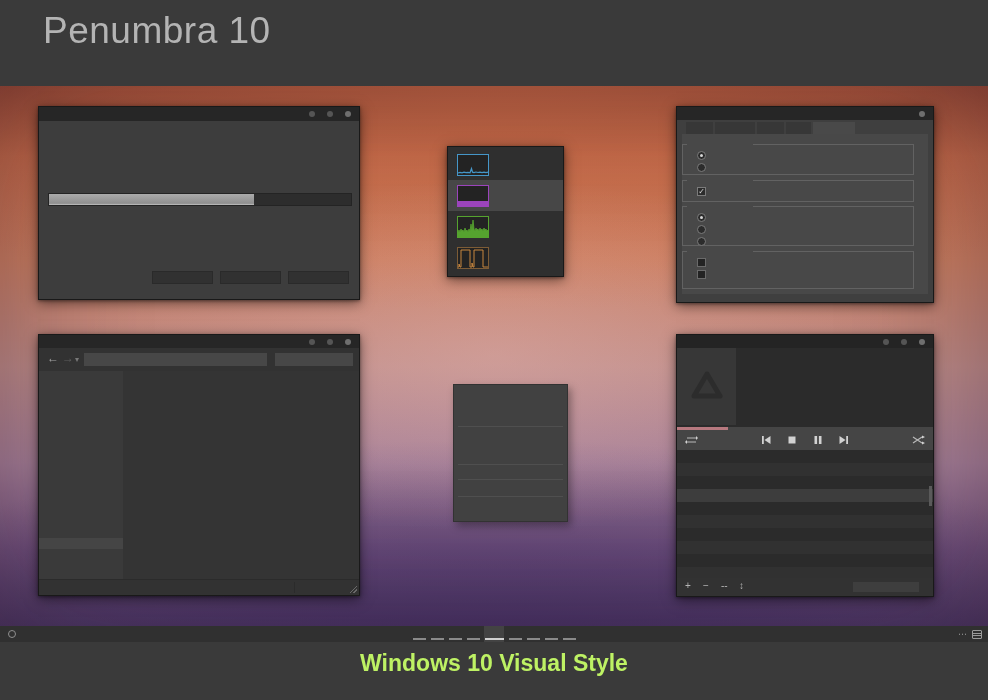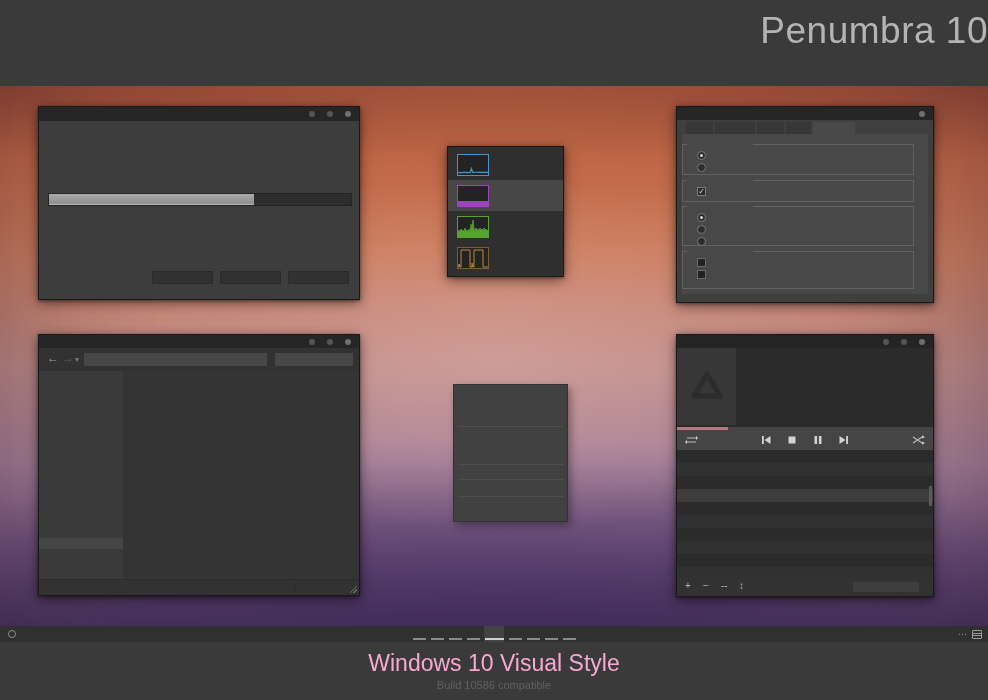--- a/index.html
+++ b/index.html
@@ -1,21 +1,21 @@
 <!DOCTYPE html>
 <html style="--accent-blue: #4596c8; --accent-purple: #9b44bc; --accent-green: #55a32f; --accent-orange: #c8873f; --seek-pink: #b7797f;"><head>
 <meta charset="utf-8">
 <style>
   html,body{margin:0;padding:0;background:#222;}
   *{box-sizing:border-box;}
   .stage{position:relative;width:988px;height:700px;overflow:hidden;
          font-family:"Liberation Sans",sans-serif;-webkit-font-smoothing:antialiased;}
 
   
-  .hdr{position:absolute;left:0;top:0;width:988px;height:86px;background:#3a3a3a;text-align:right;}
+  .hdr{position:absolute;left:0;top:0;width:988px;height:86px;background:#3a3a3a;text-align:left;padding-left:43px;}
   .hdr h1{margin:10px 0 0;font-size:37px;font-weight:300;color:#b4b4b4;letter-spacing:.5px;}
   .hdr .byline{margin:2px 0 0;font-size:11px;color:#8e8e8e;}
   .hdr .byline .site{color:#5a5a5a;}
 
   
   .desktop{position:absolute;left:0;top:86px;width:988px;height:540px;
     background:
       radial-gradient(ellipse 62% 48% at 50% 50%, rgba(238,190,184,.34), rgba(0,0,0,0) 68%),
       radial-gradient(ellipse 130% 80% at 50% -8%, rgba(210,112,72,.85), rgba(210,112,72,0) 62%),
       radial-gradient(ellipse 120% 75% at 50% 112%, rgba(70,49,104,.9), rgba(70,49,104,0) 62%),
@@ -116,21 +116,21 @@
   .dashrow{position:absolute;left:0;right:0;bottom:2px;display:flex;justify-content:center;gap:5px;align-items:flex-end;}
   .dash{width:13px;height:2px;background:#8a8a8a;}
   .dash.active{width:19px;background:#d0d0d0;}
   .tray{position:absolute;right:6px;top:0;height:16px;display:flex;align-items:center;gap:5px;}
   .tray .dots{font-size:9px;color:#a8a8a8;line-height:16px;}
   .acicon{width:10px;height:9px;border:1px solid #9a9a9a;border-radius:1px;
     background:linear-gradient(180deg,transparent 25%,#9a9a9a 25%,#9a9a9a 40%,transparent 40%,transparent 60%,#9a9a9a 60%,#9a9a9a 75%,transparent 75%);}
 
   
   .ftr{position:absolute;left:0;top:642px;width:988px;height:58px;background:#3a3a3a;text-align:center;}
-  .ftr h2{margin:8px 0 0;font-size:23px;font-weight:400;color:#f9a8d4;}
+  .ftr h2{margin:8px 0 0;font-size:23px;font-weight:700;color:#bef264;}
   .ftr p{margin:2px 0 0;font-size:11px;color:#616161;}
 </style>
 </head>
 <body>
 
 <div class="stage">
 
   <div class="hdr">
     <h1>Penumbra 10</h1>
   </div>
@@ -333,16 +333,15 @@
         <span class="dash"></span>
       </div>
     <div class="tray">
       <span class="dots">⋯</span>
       <span class="acicon"></span>
     </div>
   </div>
 
   <div class="ftr">
     <h2>Windows 10 Visual Style</h2>
-    <p>Build 10586 compatible</p>
   </div>
 
 </div>
 
 </body></html>

